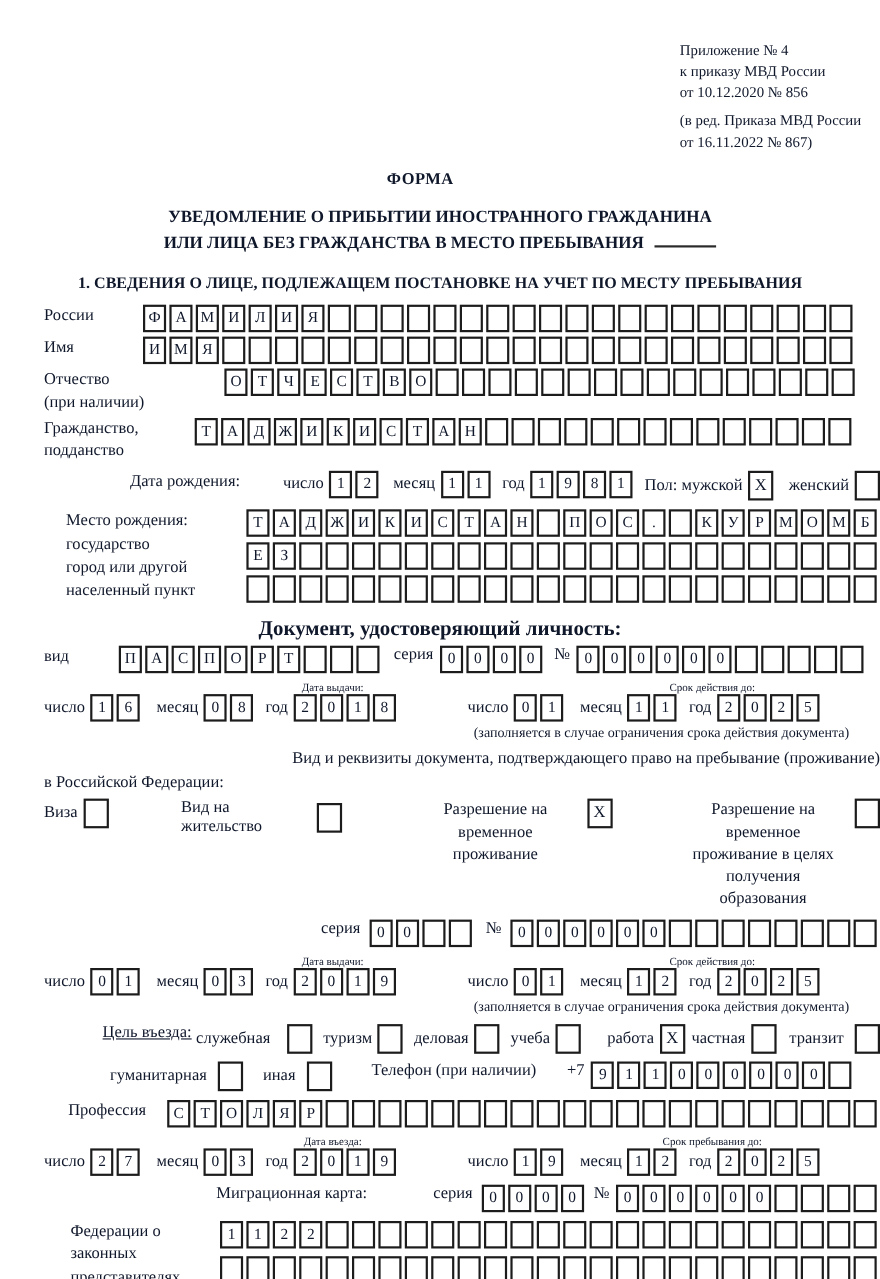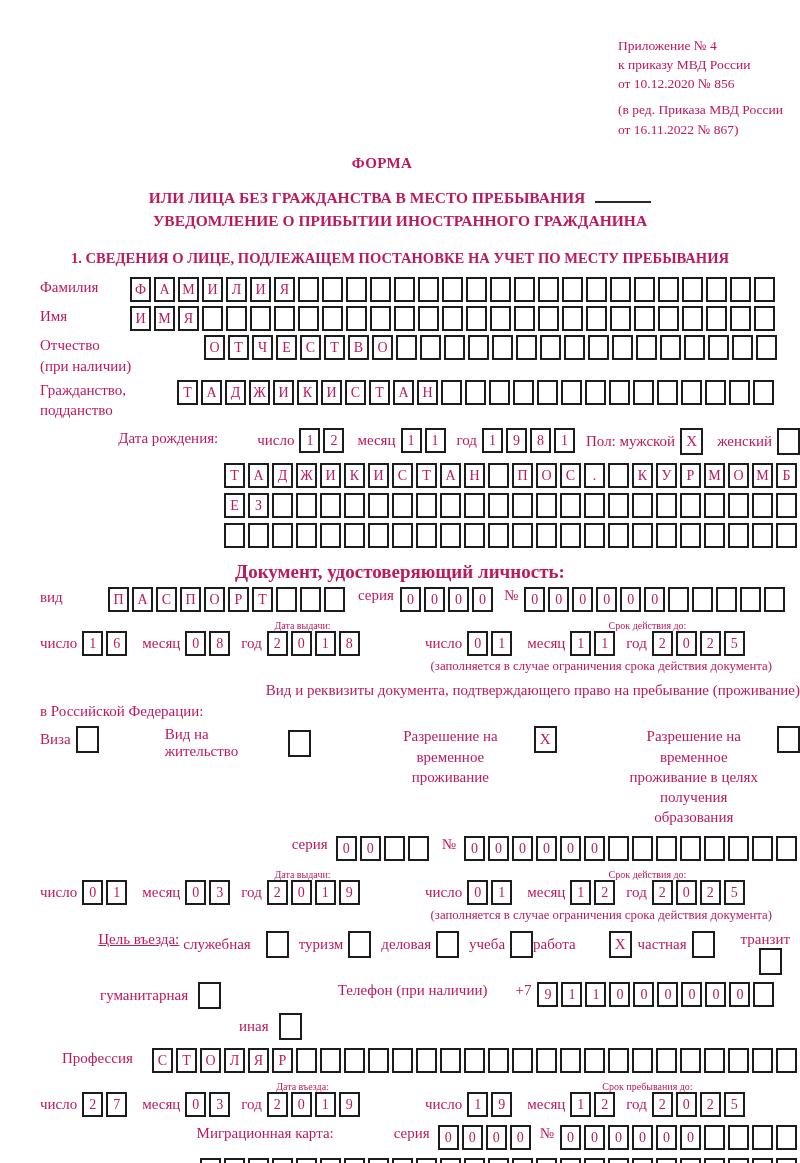--- a/index.html
+++ b/index.html
@@ -1,16 +1,16 @@
 <!DOCTYPE html>
 <html><head>
 <meta charset="utf-8">
 <style>
   html,body{margin:0;padding:0;background:#fff;}
-  .page{width:800px;height:1163px;background:#fff;color:#be185d;
+  .page{width:800px;height:1163px;background:#fff;color:#0f172a;
         font-family:"Liberation Serif","DejaVu Serif",serif;font-size:15px;
         overflow:hidden;position:relative;}
   .ref{margin:36px 0 0 618px;font-size:13.5px;line-height:1.42;}
   .ref .grp2{margin-top:7px;}
   .forma{margin:16px 36px 0 0;text-align:center;font-weight:bold;font-size:15px;letter-spacing:.4px;}
   .title{margin-top:14px;text-align:center;font-weight:bold;font-size:15.5px;line-height:1.5;}
   .blank-line{display:inline-block;width:56px;border-bottom:2px solid #2a2a2a;height:12px;margin-left:10px;}
   .sec{margin-top:18px;text-align:center;font-weight:bold;font-size:14.6px;}
   .frow{display:flex;align-items:flex-start;padding-left:40px;margin-top:4px;}
   .lblcol{flex:0 0 auto;line-height:1.35;}
@@ -47,28 +47,28 @@
     <div>к приказу МВД России</div>
     <div>от 10.12.2020 № 856</div>
     <div class="grp2">
       <div>(в ред. Приказа МВД России</div>
       <div>от 16.11.2022 № 867)</div>
     </div>
   </div>
   <div class="forma">ФОРМА</div>
 
   <div class="title">
+    <div>УВЕДОМЛЕНИЕ О ПРИБЫТИИ ИНОСТРАННОГО ГРАЖДАНИНА</div>
     <div><span>ИЛИ ЛИЦА БЕЗ ГРАЖДАНСТВА В МЕСТО ПРЕБЫВАНИЯ</span><span class="blank-line"></span></div>
-    <div>УВЕДОМЛЕНИЕ О ПРИБЫТИИ ИНОСТРАННОГО ГРАЖДАНИНА</div>
   </div>
 
   <div class="sec">1. СВЕДЕНИЯ О ЛИЦЕ, ПОДЛЕЖАЩЕМ ПОСТАНОВКЕ НА УЧЕТ ПО МЕСТУ ПРЕБЫВАНИЯ</div>
 
   <div class="frow mt10">
-    <div class="lblcol w90">Фамилия</div>
+    <div class="lblcol w90">России</div>
     <span class="cells">
         <span class="cell f">Ф</span>
         <span class="cell f">А</span>
         <span class="cell f">М</span>
         <span class="cell f">И</span>
         <span class="cell f">Л</span>
         <span class="cell f">И</span>
         <span class="cell f">Я</span>
         <span class="cell"></span>
         <span class="cell"></span>
@@ -216,20 +216,26 @@
     </span>
     <span class="pair" style="margin-left:8px;">
       <span class="plbl">Пол: мужской</span>
       <span class="cb">X</span>
       <span class="plbl" style="margin-left:14px;">женский</span>
       <span class="cb"></span>
     </span>
   </div>
 
   <div class="frow mt8">
+    <div class="lblcol w164" style="line-height:1.42;">
+      <div>Место рождения:</div>
+      <div>государство</div>
+      <div>город или другой</div>
+      <div>населенный пункт</div>
+    </div>
     <div class="brows">
       <span class="cells">
           <span class="cell f">Т</span>
           <span class="cell f">А</span>
           <span class="cell f">Д</span>
           <span class="cell f">Ж</span>
           <span class="cell f">И</span>
           <span class="cell f">К</span>
           <span class="cell f">И</span>
           <span class="cell f">С</span>
@@ -518,39 +524,39 @@
         <span class="cb"></span>
       </span>
     <span class="pair" style="margin-left:10px;">
         <span class="plbl">деловая</span>
         <span class="cb"></span>
       </span>
     <span class="pair" style="margin-left:10px;">
         <span class="plbl">учеба</span>
         <span class="cb"></span>
       </span>
-    <span class="pair" style="margin-left:0;gap:28px;">
+    <span class="pair" style="margin-left:24px;">
         <span class="plbl">работа</span>
         <span class="cb">X</span>
       </span>
     <span class="pair" style="margin-left:6px;">
         <span class="plbl">частная</span>
         <span class="cb"></span>
       </span>
-    <span class="pair" style="margin-left:26px;flex-direction:column;">
+    <span class="pair" style="margin-left:12px;">
         <span class="plbl" style="margin-right:10px;">транзит</span>
         <span class="cb"></span>
       </span>
   </div>
   <div class="frow" style="padding-left:100px;margin-top:7px;">
     <span class="pair">
         <span class="plbl" style="margin-right:10px;">гуманитарная</span>
         <span class="cb"></span>
       </span>
-    <span class="pair" style="margin-left:18px;margin-top:31px;">
+    <span class="pair" style="margin-left:18px;">
         <span class="plbl" style="margin-right:10px;">иная</span>
         <span class="cb"></span>
       </span>
     <span class="plbl" style="margin-left:36px;">Телефон (при наличии)</span>
     <span class="plbl" style="margin-left:28px;margin-right:6px;">+7</span>
     <span class="cells">
         <span class="cell f">9</span>
         <span class="cell f">1</span>
         <span class="cell f">1</span>
         <span class="cell f">0</span>

